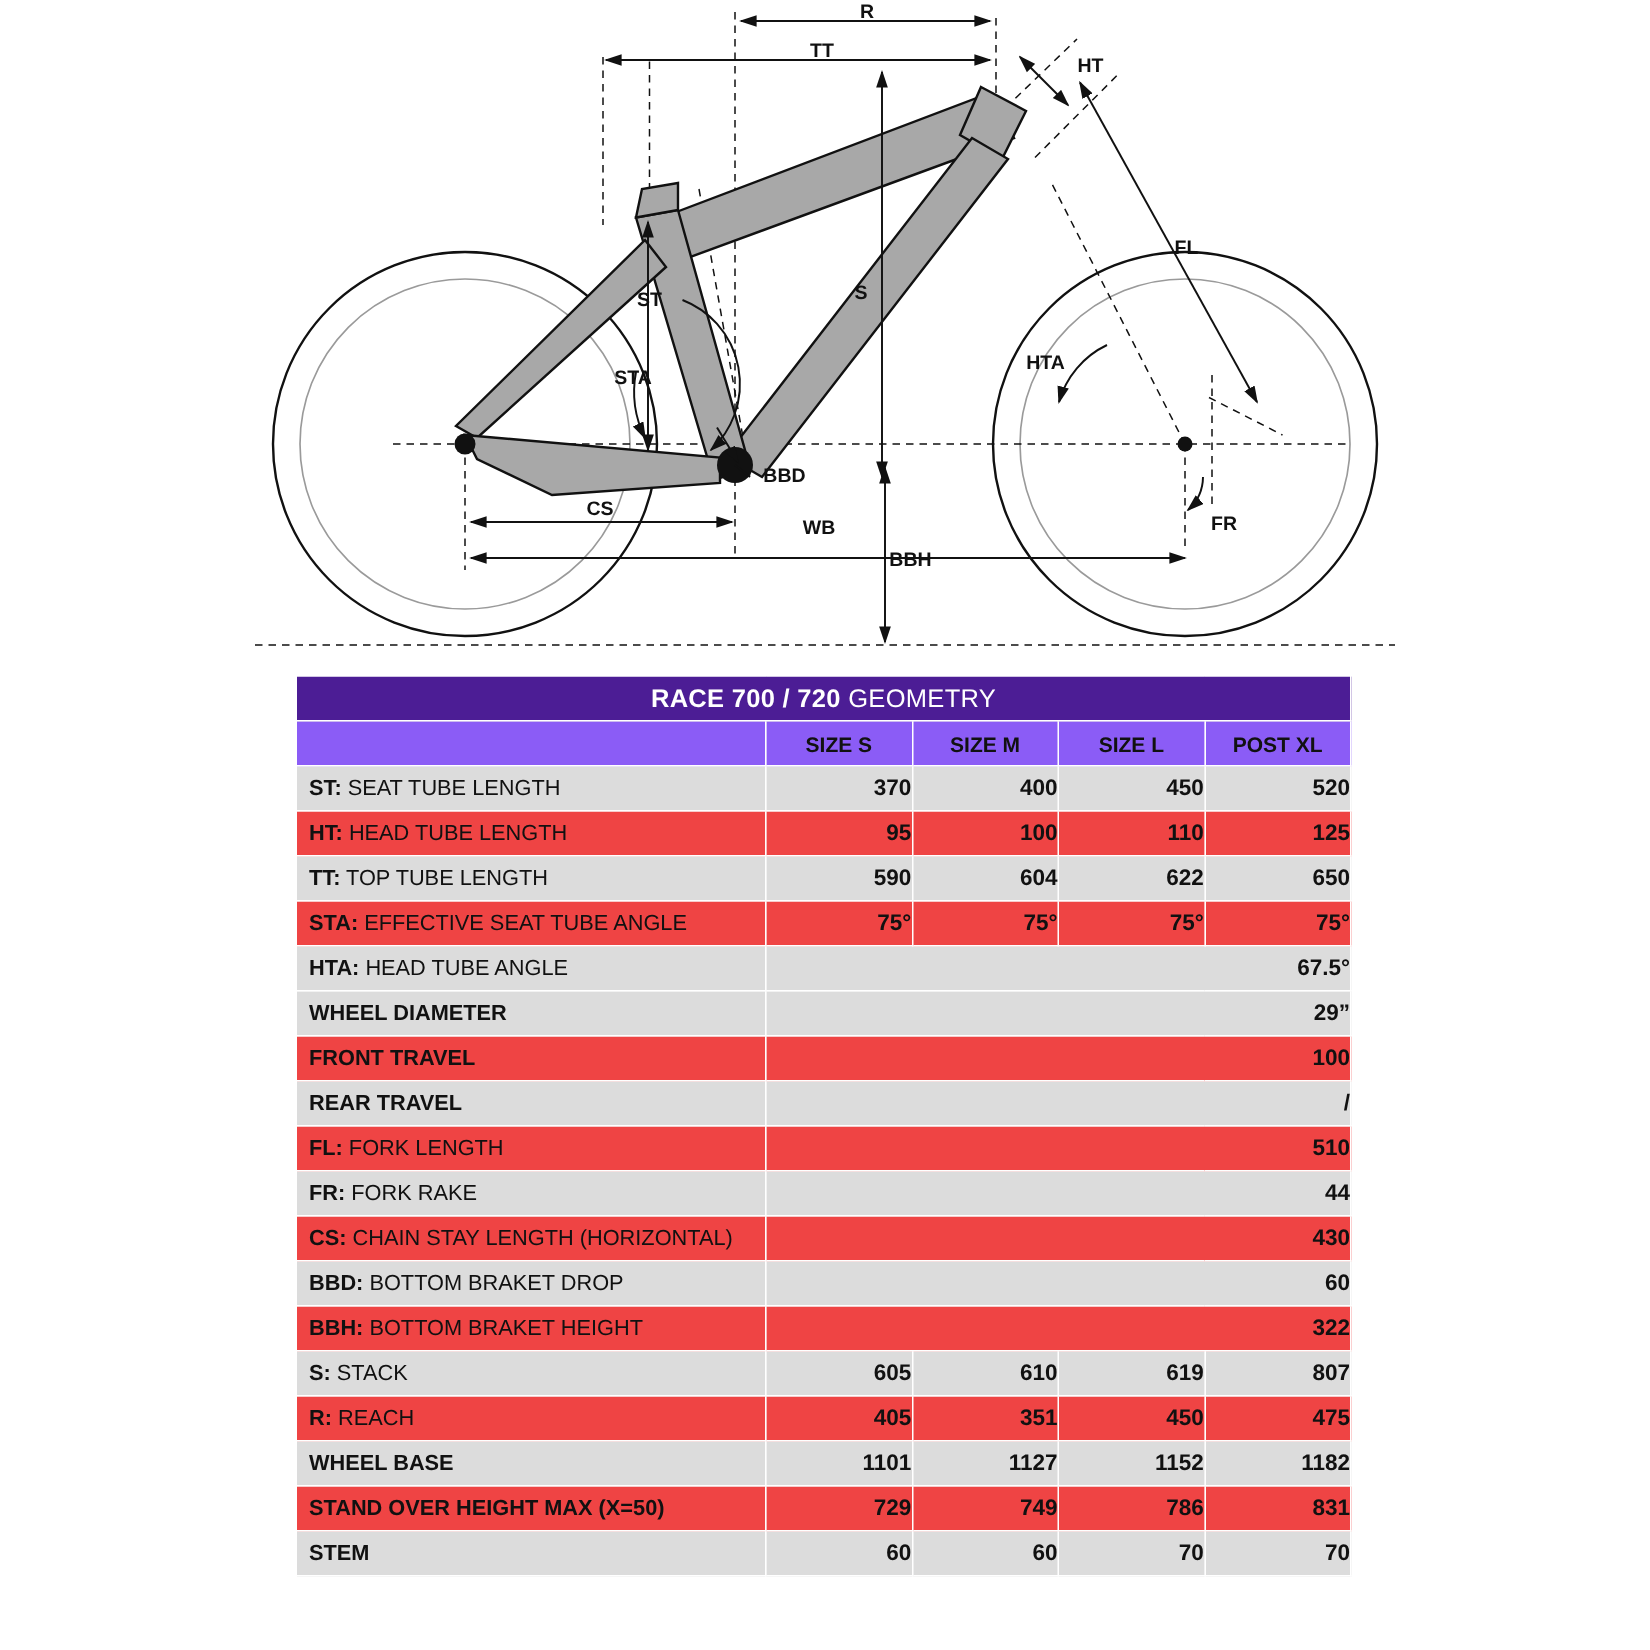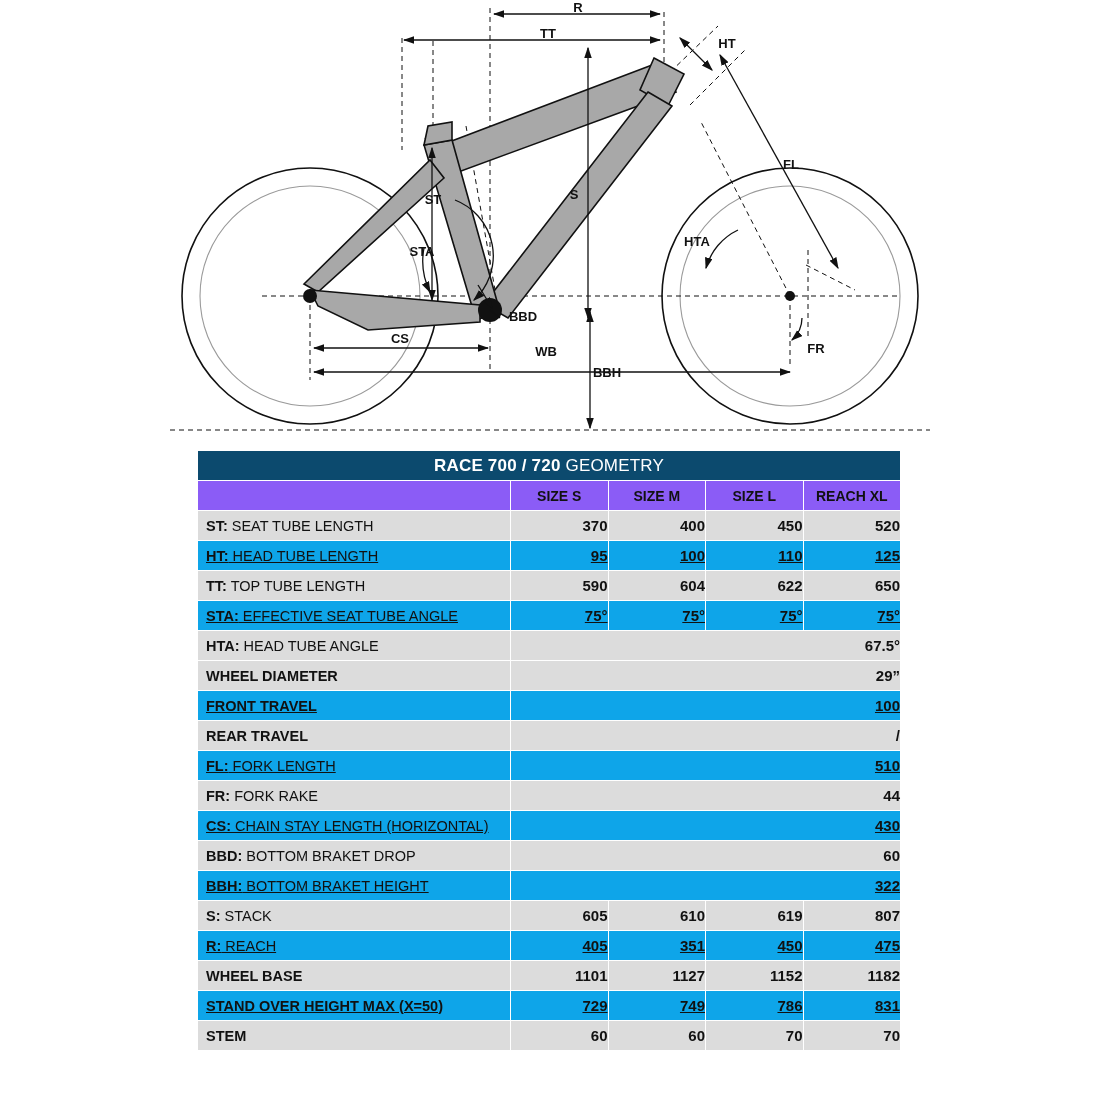--- a/index.html
+++ b/index.html
@@ -42,21 +42,21 @@
     table-layout: fixed;
     font-size: 14.5px;
   }
   table.geo td, table.geo th {
     border: 1px solid #ffffff;
     padding: 0;
     height: 30px;
     box-sizing: border-box;
   }
   .title-row td {
-    background: #0c4a6e;
+    background: #4c1d95;
     color: #ffffff;
     text-align: center;
     height: 32px;
     font-size: 17px;
     letter-spacing: .2px;
     border: 1px solid #17171a;
   }
   .title-strong { font-weight: bold; }
   .title-light { font-weight: normal; }
   .hdr-row td {
@@ -78,21 +78,21 @@
     font-size: 14.5px;
     white-space: nowrap;
   }
   .lbl b { font-weight: bold; margin-top: 31px; }
   .val {
     text-align: right;
     font-weight: bold;
     font-size: 15px;
   }
   .row-grey td { background: #dcdcdc; }
-  .row-white td { background: #0ea5e9; text-decoration: underline; }
+  .row-white td { background: #ef4444; }
   .col-lbl { width: 313px; }
   .col-s, .col-m, .col-l, .col-xl { width: 97.5px; }
 </style>
 </head>
 <body>
 
 <div id="diagram">
 <svg width="1100" height="450" viewBox="0 0 1100 450" xmlns="http://www.w3.org/2000/svg">
   <g>
     <circle cx="310" cy="296" r="128" fill="none" stroke="#111" stroke-width="1.6"></circle>
@@ -200,21 +200,21 @@
       <tr class="title-row">
         <td colspan="5">
           <span class="title-strong">RACE 700 / 720 </span><span class="title-light">GEOMETRY</span>
         </td>
       </tr>
       <tr class="hdr-row">
         <td class="blank"></td>
         <td>SIZE S</td>
         <td>SIZE M</td>
         <td>SIZE L</td>
-        <td>REACH XL</td>
+        <td>POST XL</td>
       </tr>
     <tr class="row-grey">
           <td class="lbl"><b>ST:</b> SEAT TUBE LENGTH</td>
           <td class="val">370</td>
           <td class="val">400</td>
           <td class="val">450</td>
           <td class="val">520</td>
         </tr>
         <tr class="row-white">
           <td class="lbl"><b>HT:</b> HEAD TUBE LENGTH</td>

